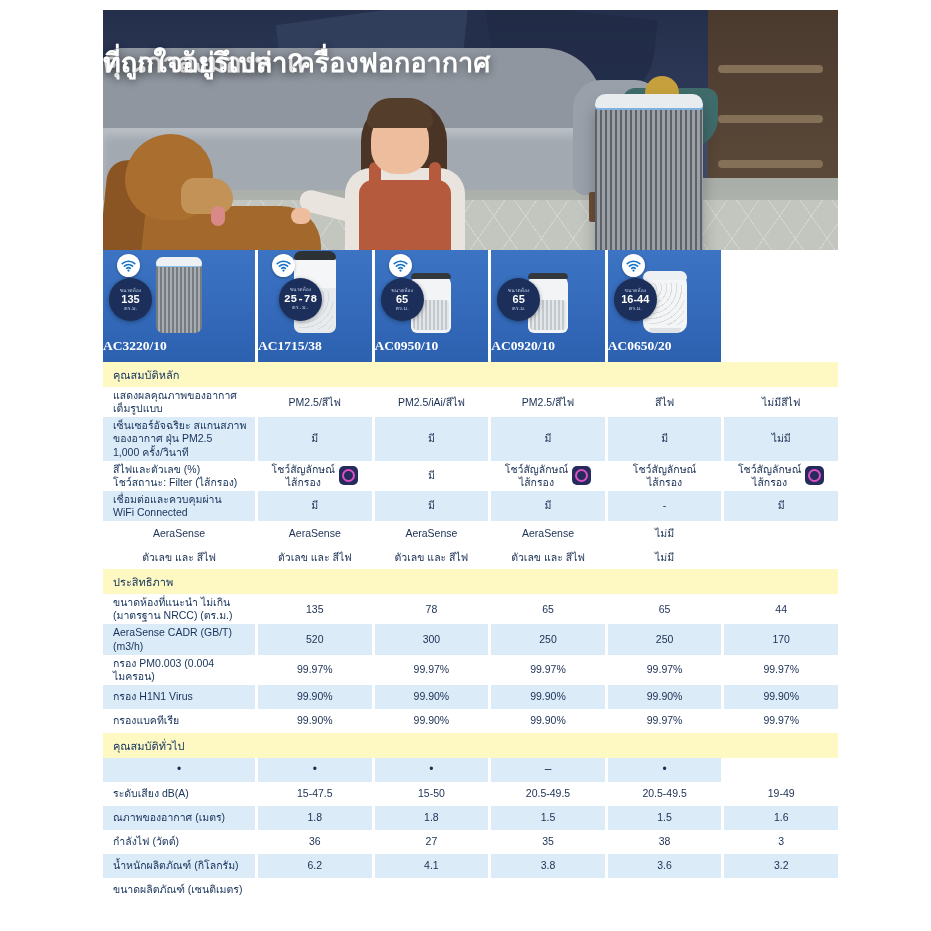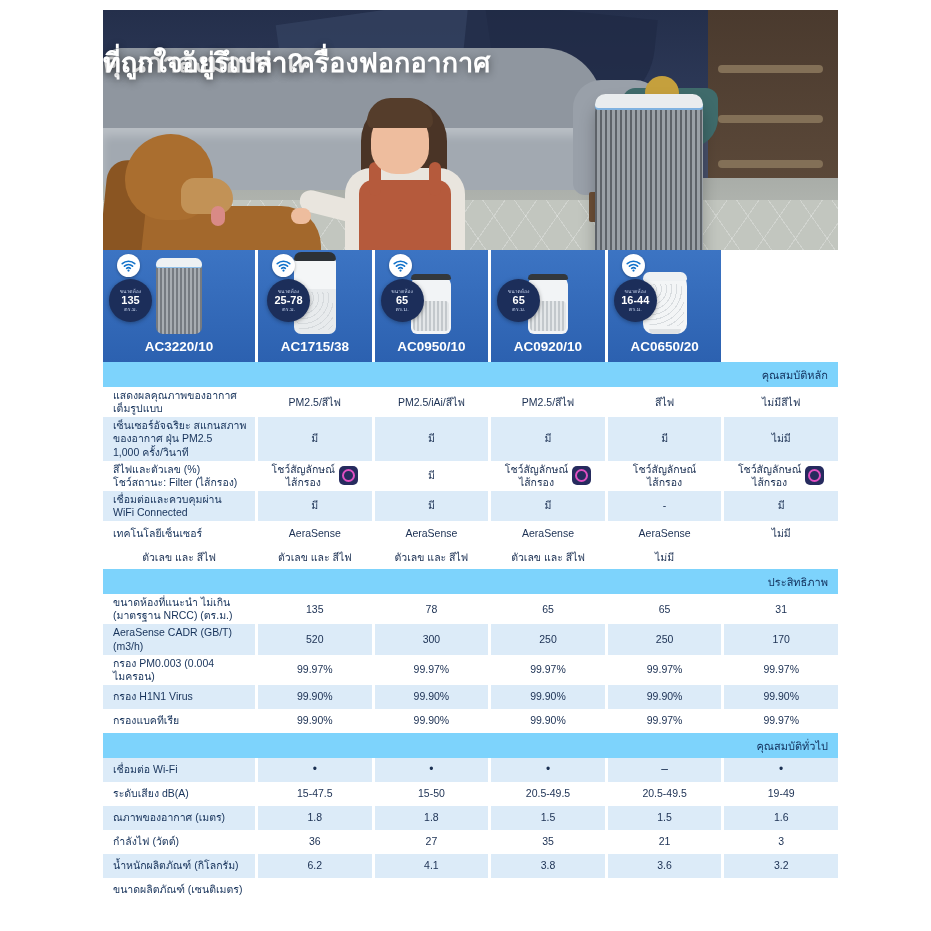--- a/index.html
+++ b/index.html
@@ -43,21 +43,21 @@
   .girl-hand{left:188px;top:198px;width:20px;height:16px;background:#eebd9e;border-radius:8px;}
   .girl-legs{left:236px;top:246px;width:150px;height:44px;background:#b0583a;border-radius:22px 30px 18px 18px;}
   .hero-title{left:0;top:34px;width:100%;text-align:center;color:#ffffff;font-weight:bold;font-size:27px;line-height:1.45;text-shadow:0 2px 8px rgba(0,0,0,.45);}
   .hero-fade{left:0;top:254px;width:735px;height:40px;background:linear-gradient(180deg,rgba(20,28,48,0),rgba(20,28,48,.35));}
 
   
   .cmp-header{display:grid;grid-template-columns:152px repeat(5,1fr);gap:0 3px;background:#ffffff;}
   .head-cell{height:112px;background:linear-gradient(180deg,#3c74c3 0%,#2c61b0 100%);position:relative;display:flex;flex-direction:column;}
   .model-label{margin-top:auto;padding:0 0 8px 12px;color:#ffffff;font-size:16px;letter-spacing:.3px;}
   .product-art{position:relative;flex:1;}
-  .model-name{text-align:center;padding:3px 0 8px;color:#ffffff;font-weight:bold;font-size:13.5px;}
+  .model-name{text-align:left;padding:3px 0 8px;color:#ffffff;font-weight:bold;font-size:13.5px;font-family:Liberation Serif, serif;}
   .tower{position:absolute;bottom:2px;left:50%;transform:translateX(-50%);}
   .tower .cap{position:absolute;left:0;top:0;width:100%;height:9px;background:#eef1f3;border-radius:10px 10px 4px 4px;}
   .tower.gray{width:46px;height:76px;border-radius:11px 11px 7px 7px;background:repeating-linear-gradient(90deg,#767b81 0 2px,#a8adb2 2px 4px);}
   .tower.gray .cap{box-shadow:0 1px 0 #8fc0ea;}
   .tower.whitedark{width:42px;height:82px;border-radius:10px 10px 7px 7px;background:linear-gradient(180deg,#f4f6f7 0 45%,#e8ebed 45% 100%);}
   .tower.whitedark .cap{background:#2c3136;border-radius:10px 10px 3px 3px;}
   .tower.whitedark .mesh{position:absolute;left:3px;bottom:4px;width:36px;height:38px;border-radius:6px;background:repeating-radial-gradient(circle at 6px 6px,#d6dadd 0 1px,transparent 1px 5px);}
   .tower.compact{width:40px;height:60px;border-radius:12px 12px 6px 6px;background:#f2f4f6;}
   .tower.compact .cap{height:6px;background:#33383d;}
   .tower.compact .mesh{position:absolute;left:2px;bottom:3px;width:36px;height:30px;border-radius:4px;background:repeating-linear-gradient(90deg,#c3c8cc 0 2px,#e4e7e9 2px 4px);}
@@ -65,21 +65,21 @@
   .tower.round .mesh{position:absolute;left:3px;bottom:8px;width:38px;height:42px;border-radius:8px;background:repeating-radial-gradient(circle at 5px 5px,#d8dcdf 0 1px,transparent 1px 5px);}
   .tower.round .foot{position:absolute;left:6px;bottom:0;width:32px;height:5px;background:#dfe2e4;border-radius:0 0 8px 8px;}
   .wifi-chip{position:absolute;width:23px;height:23px;background:#ffffff;border-radius:50%;box-shadow:0 1px 3px rgba(0,0,0,.3);display:flex;align-items:center;justify-content:center;}
   .room-badge{position:absolute;width:43px;height:43px;background:#1c2e5a;border-radius:50%;color:#ffffff;display:flex;flex-direction:column;align-items:center;justify-content:center;line-height:1.1;box-shadow:0 1px 4px rgba(0,0,0,.35);}
   .room-badge .b-label{font-size:5px;color:#c9d6ef;}
   .room-badge .b-value{font-size:11px;font-weight:bold;}
   .room-badge .b-unit{font-size:5.5px;color:#c9d6ef;}
 
   
   .tbody{background:#ffffff;color:#1a2f52;}
-  .section-band{background:#7dd3fc;color:#13325e;font-size:11px;padding:4px 10px 3px;text-align:right;}
+  .section-band{background:#fef9c3;color:#13325e;font-size:11px;padding:4px 10px 3px;}
   .trow{display:grid;grid-template-columns:152px repeat(5,1fr);gap:0 3px;background:#ffffff;}
   .cell{display:flex;align-items:center;justify-content:center;text-align:center;font-size:10.5px;padding:2px 4px;min-height:20px;line-height:1.25;}
   .cell.label{justify-content:flex-start;text-align:left;padding-left:10px;white-space:pre-line;font-size:10.5px;color:#16325a;}
   .s-white .cell{background:#ffffff;}
   .s-light .cell{background:#dcebf8;}
   .val-text{white-space:pre-line;}
   .filter-cell{display:flex;align-items:center;gap:4px;}
   .filter-icon{width:19px;height:19px;border-radius:5px;background:#262b5e;display:flex;align-items:center;justify-content:center;flex:0 0 auto;}
   .filter-icon i{display:block;width:9px;height:9px;border:2.5px solid #e04fc1;border-radius:50%;}
   .bullet{font-size:12px;}
@@ -163,21 +163,21 @@
               <div class="mesh"></div>
             </div>
             <div class="wifi-chip" style="left: 14px; top: 4px;">
               <svg width="15" height="13" viewBox="0 0 24 20">
                 <path d="M2 7a15 15 0 0 1 20 0" fill="none" stroke="#1272c9" stroke-width="2.6" stroke-linecap="round"></path>
                 <path d="M5.5 11a10 10 0 0 1 13 0" fill="none" stroke="#1272c9" stroke-width="2.6" stroke-linecap="round"></path>
                 <path d="M9 14.6a5 5 0 0 1 6 0" fill="none" stroke="#1272c9" stroke-width="2.6" stroke-linecap="round"></path>
                 <circle cx="12" cy="18" r="1.8" fill="#1272c9"></circle>
               </svg>
             </div>
-            <div class="room-badge" style="left: 9px; bottom: 14px;">
+            <div class="room-badge" style="left: 21px; bottom: 14px; font-family: Liberation Mono, monospace;">
               <span class="b-label">ขนาดห้อง</span>
               <span class="b-value">25-78</span>
               <span class="b-unit">ตร.ม.</span>
             </div>
           </div>
           <div class="model-name">AC1715/38</div>
         </div>
         <div class="head-cell">
           <div class="product-art">
             <div class="tower compact">
@@ -333,21 +333,20 @@
             <span class="val-text">มี</span>
           </div>
           <div class="cell">
             <span class="val-text">-</span>
           </div>
           <div class="cell">
             <span class="val-text">มี</span>
           </div>
         </div>
         <div class="trow s-white">
-          <div class="cell label">เทคโนโลยีเซ็นเซอร์</div>
           <div class="cell">
             <span class="val-text">AeraSense</span>
           </div>
           <div class="cell">
             <span class="val-text">AeraSense</span>
           </div>
           <div class="cell">
             <span class="val-text">AeraSense</span>
           </div>
           <div class="cell">
@@ -384,21 +383,21 @@
           <div class="cell">
             <span class="val-text">78</span>
           </div>
           <div class="cell">
             <span class="val-text">65</span>
           </div>
           <div class="cell">
             <span class="val-text">65</span>
           </div>
           <div class="cell">
-            <span class="val-text">31</span>
+            <span class="val-text">44</span>
           </div>
         </div>
         <div class="trow s-light">
           <div class="cell label">AeraSense CADR (GB/T)(m3/h)</div>
           <div class="cell">
             <span class="val-text">520</span>
           </div>
           <div class="cell">
             <span class="val-text">300</span>
           </div>
@@ -461,21 +460,20 @@
           </div>
           <div class="cell">
             <span class="val-text">99.97%</span>
           </div>
           <div class="cell">
             <span class="val-text">99.97%</span>
           </div>
         </div>
         <div class="section-band">คุณสมบัติทั่วไป</div>
         <div class="trow s-light">
-          <div class="cell label">เชื่อมต่อ Wi-Fi</div>
           <div class="cell">
             <span class="val-text bullet">•</span>
           </div>
           <div class="cell">
             <span class="val-text bullet">•</span>
           </div>
           <div class="cell">
             <span class="val-text bullet">•</span>
           </div>
           <div class="cell">
@@ -526,21 +524,21 @@
           <div class="cell">
             <span class="val-text">36</span>
           </div>
           <div class="cell">
             <span class="val-text">27</span>
           </div>
           <div class="cell">
             <span class="val-text">35</span>
           </div>
           <div class="cell">
-            <span class="val-text">21</span>
+            <span class="val-text">38</span>
           </div>
           <div class="cell">
             <span class="val-text">3</span>
           </div>
         </div>
         <div class="trow s-light">
           <div class="cell label">น้ำหนักผลิตภัณฑ์ (กิโลกรัม)</div>
           <div class="cell">
             <span class="val-text">6.2</span>
           </div>

